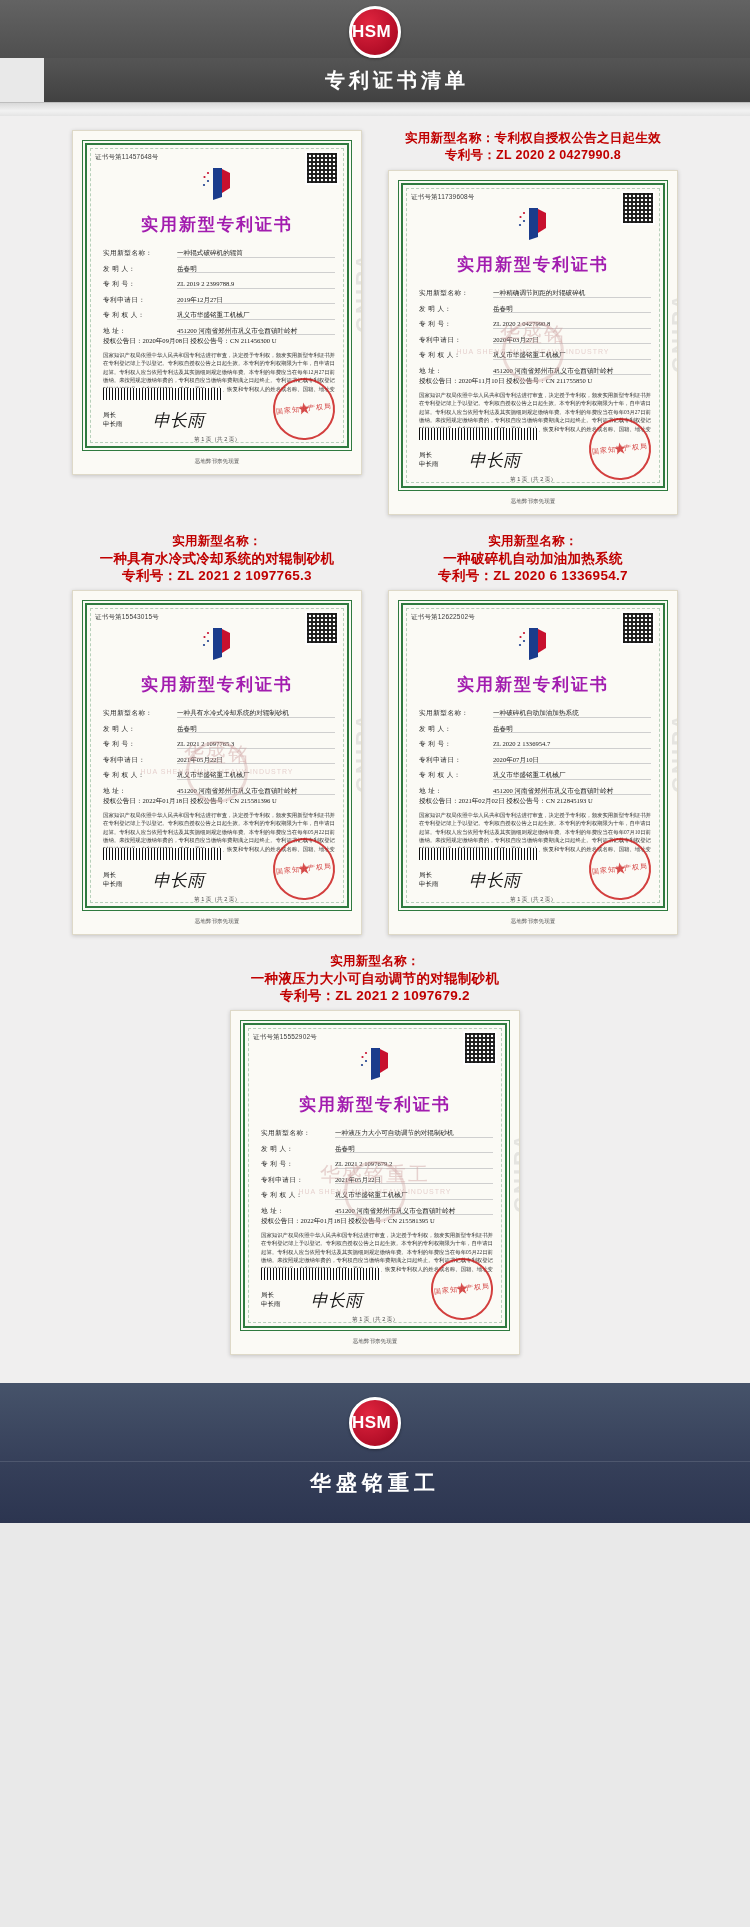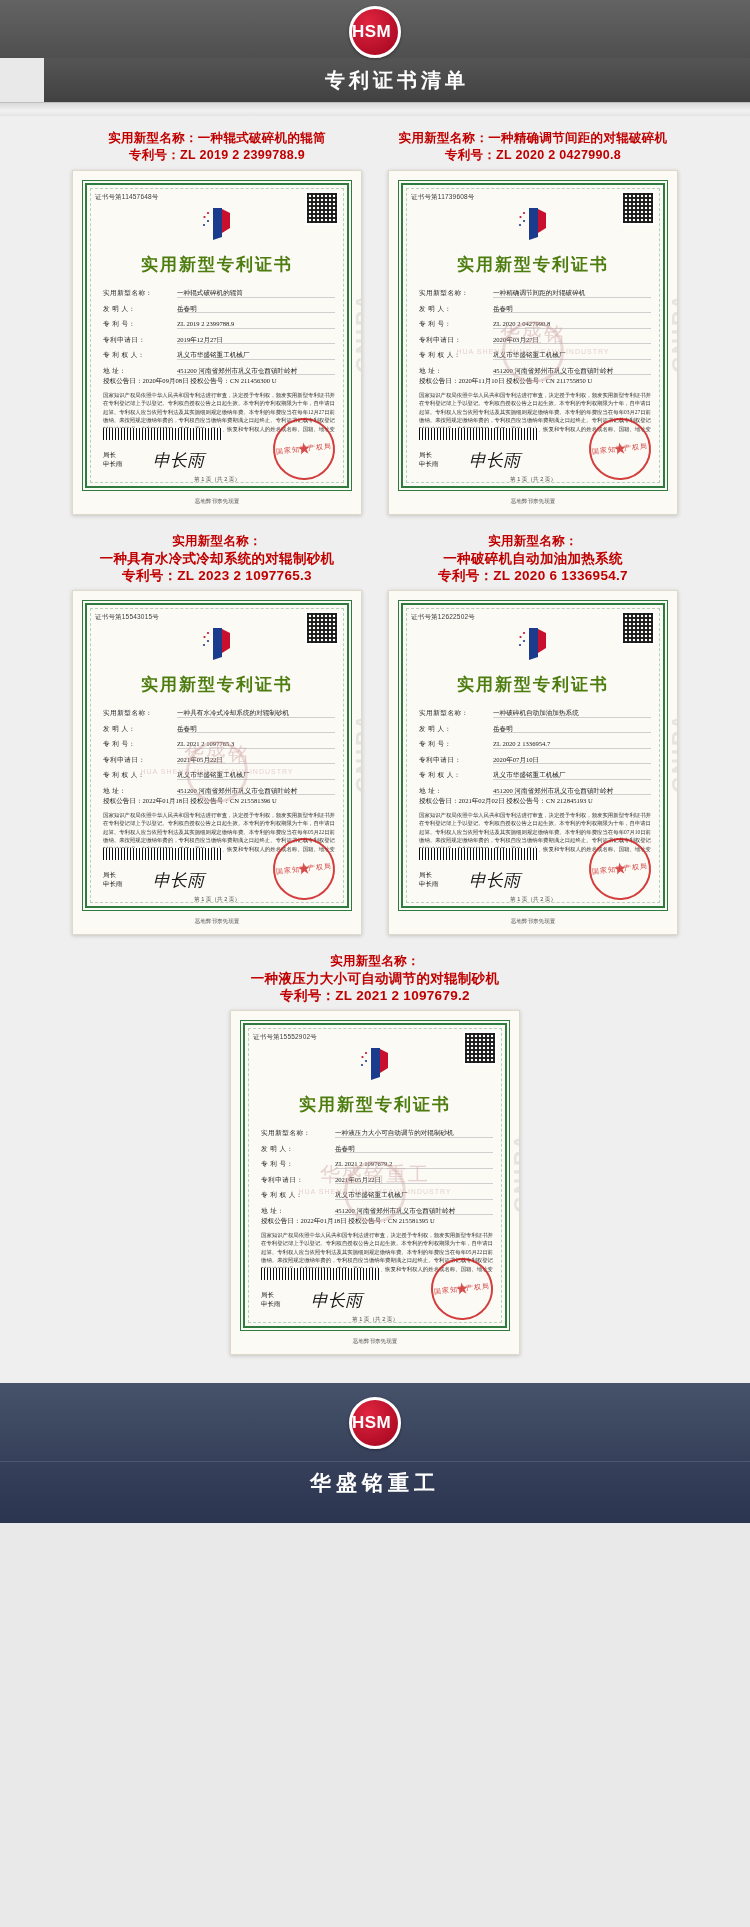--- a/index.html
+++ b/index.html
@@ -113,21 +113,21 @@
     opacity: .9;
   }
   .emblem {
     position: absolute; left: 50%; transform: translateX(-50%);
     top: 34px;
     width: 48px; height: 40px;
   }
   .cert-title {
     position: absolute; left: 0; right: 0; top: 82px;
     text-align: center;
-    font-size: 17px; font-weight: bold; color: #4d7c0f;
+    font-size: 17px; font-weight: bold; color: #a21caf;
     letter-spacing: 2px;
     font-family: "Liberation Serif","DejaVu Serif",serif;
   }
   .cert-fields {
     position: absolute; left: 30px; right: 26px; top: 118px;
     font-size: 6.6px; color: #222; line-height: 1.15;
     font-family: "Liberation Serif","DejaVu Serif",serif;
   }
   .fld { display: flex; margin-bottom: 7px; }
   .fld .k { width: 74px; flex: none; letter-spacing: .5px; }
@@ -235,24 +235,20 @@
 <div class="title-band">
   <span>专利证书清单</span>
 </div>
 <div class="divider-band"></div>
 
 <div class="content">
 
   <div class="row">
 
     <div class="cert-block">
-      <div class="cert-caption">
-        <div>实用新型名称：一种辊式破碎机的辊筒</div>
-        <div>专利号：ZL 2019 2 2399788.9</div>
-      </div>
       <div class="cert">
         <div class="cert-frame"></div>
         <div class="cert-no">证书号第11457648号</div>
         <div class="qr"></div>
         <svg class="emblem" viewBox="0 0 96 80">
           <path d="M40 6 L58 6 L58 64 L40 70 Z" fill="#1b3c8c"></path>
           <path d="M58 8 L74 16 L74 46 L58 56 Z" fill="#c8102e"></path>
           <circle cx="30" cy="16" r="2.2" fill="#c8102e"></circle>
           <circle cx="23" cy="24" r="2.2" fill="#c8102e"></circle>
           <circle cx="30" cy="32" r="2.2" fill="#1b3c8c"></circle>
@@ -298,21 +294,21 @@
           <span class="seal-text">国家知识产权局</span>
         </div>
         <div class="page-no">第 1 页（共 2 页）</div>
         <div class="foot-note">恶地弊邗奈凭现置</div>
         <div class="wm-cnipa">CNIPA</div>
       </div>
     </div>
 
     <div class="cert-block">
       <div class="cert-caption">
-        <div>实用新型名称：一种精确调节间距的对辊破碎机</div>
+        <div>实用新型名称：专利权自授权公告之日起生效</div>
         <div>专利号：ZL 2020 2 0427990.8</div>
       </div>
       <div class="cert">
         <div class="cert-frame"></div>
         <div class="cert-no">证书号第11739608号</div>
         <div class="qr"></div>
         <svg class="emblem" viewBox="0 0 96 80">
           <path d="M40 6 L58 6 L58 64 L40 70 Z" fill="#1b3c8c"></path>
           <path d="M58 8 L74 16 L74 46 L58 56 Z" fill="#c8102e"></path>
           <circle cx="30" cy="16" r="2.2" fill="#c8102e"></circle>
@@ -370,21 +366,21 @@
       </div>
     </div>
   </div>
 
   <div class="row">
 
     <div class="cert-block">
       <div class="cert-caption">
         <div>实用新型名称：</div>
         <div class="big">一种具有水冷式冷却系统的对辊制砂机</div>
-        <div class="big">专利号：ZL 2023 2 1097765.3</div>
+        <div class="big">专利号：ZL 2021 2 1097765.3</div>
       </div>
       <div class="cert">
         <div class="cert-frame"></div>
         <div class="cert-no">证书号第15543015号</div>
         <div class="qr"></div>
         <svg class="emblem" viewBox="0 0 96 80">
           <path d="M40 6 L58 6 L58 64 L40 70 Z" fill="#1b3c8c"></path>
           <path d="M58 8 L74 16 L74 46 L58 56 Z" fill="#c8102e"></path>
           <circle cx="30" cy="16" r="2.2" fill="#c8102e"></circle>
           <circle cx="23" cy="24" r="2.2" fill="#c8102e"></circle>

